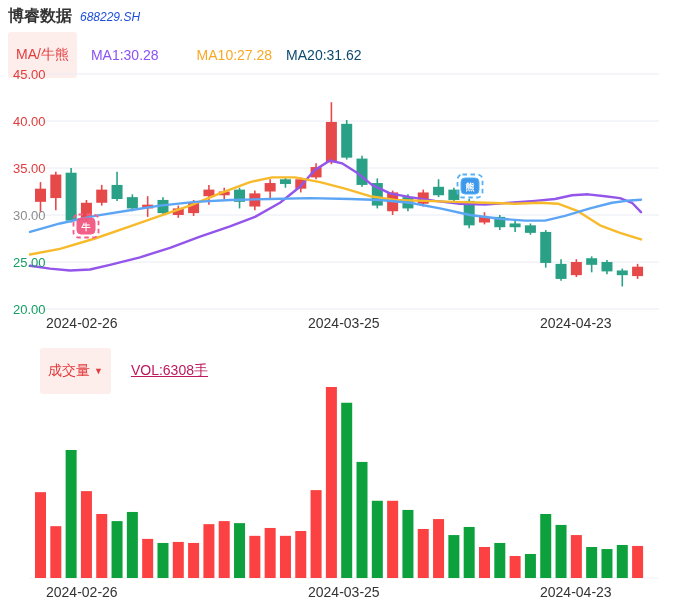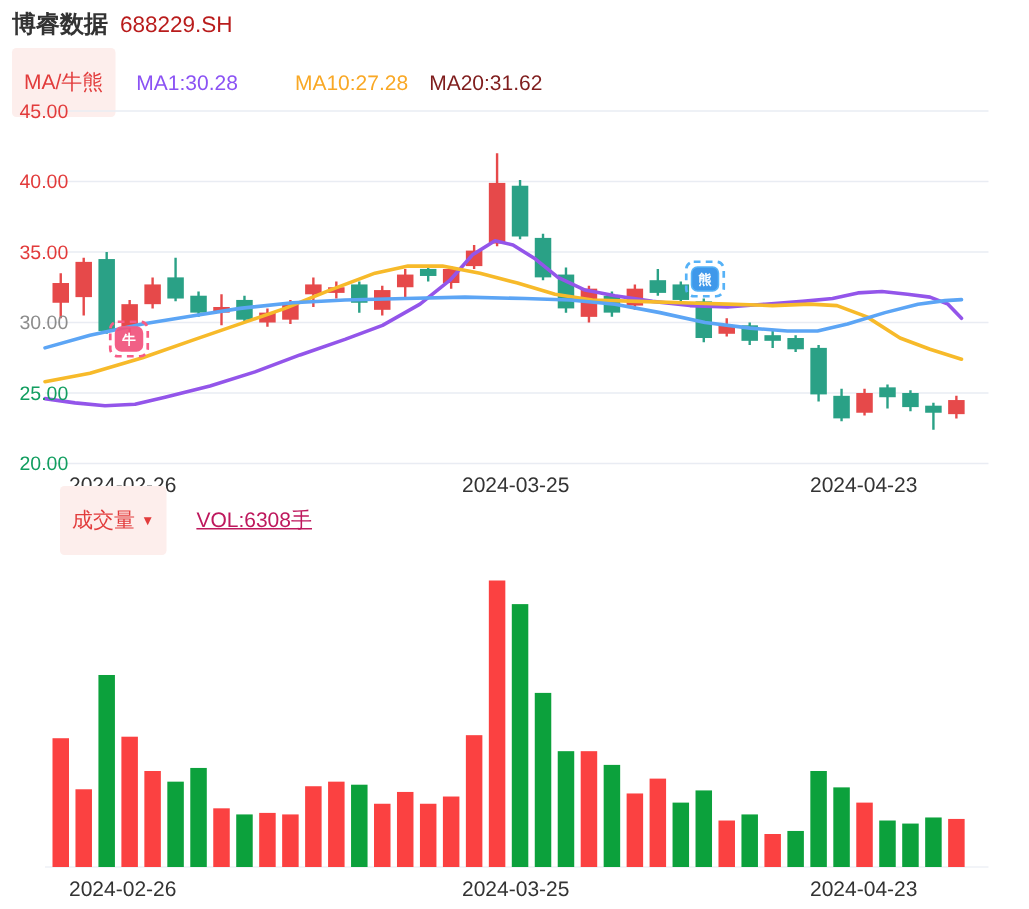--- a/index.html
+++ b/index.html
@@ -1,26 +1,26 @@
 <!DOCTYPE html>
 <html><head>
 <meta charset="utf-8">
 <style>
   html,body{margin:0;padding:0;background:#fff;}
   #app{position:relative;width:686px;height:606px;background:#fff;overflow:hidden;
        font-family:"Liberation Sans",sans-serif;}
   .abs{position:absolute;}
   #title-row{left:8px;top:6px;display:flex;align-items:center;gap:8px;}
   #stock-name{font-size:16px;font-weight:bold;color:#333;}
-  #stock-code{font-size:15px;color:#b91c1c;}
+  #stock-code{font-size:12px;color:#1d4ed8;font-style:italic;}
   #indicator-row{left:8px;top:32px;display:flex;align-items:center;gap:14px;font-size:14px;}
   .badge{background:#fdeeec;border-radius:3px;padding:14px 8px;display:inline-flex;
          align-items:center;gap:4px;cursor:default;}
   .badge .arrow{font-size:9px;line-height:1;}
-  #vol-row{left:40px;top:324px;display:flex;align-items:center;gap:20px;font-size:14px;}
+  #vol-row{left:40px;top:348px;display:flex;align-items:center;gap:20px;font-size:14px;}
   #vol-value{color:#be185d;text-decoration:underline;}
   .x-axis{left:0;width:686px;height:18px;font-size:14px;color:#333;}
   .x-axis span{position:absolute;top:0;white-space:nowrap;}
   svg{display:block;}
 </style>
 </head>
 <body>
 
 <div id="app">
 
@@ -28,21 +28,21 @@
     <span id="stock-name">博睿数据</span>
     <span id="stock-code">688229.SH</span>
   </div>
 
   <div class="abs" id="indicator-row">
     <span class="badge" id="ma-badge" style="background: rgb(253, 238, 236); color: rgb(226, 60, 60);">
       <span>MA/牛熊</span>
     </span>
     <span id="ma5-label" style="color: rgb(139, 82, 244);">MA1:30.28</span>
     <span id="ma10-label" style="color: rgb(249, 168, 37); margin-left: 24px;">MA10:27.28</span>
-    <span id="ma20-label" style="color: #7f1d1d;">MA20:31.62</span>
+    <span id="ma20-label" style="color: #0c4a6e;">MA20:31.62</span>
   </div>
 
   <svg class="abs" id="candle-svg" style="left:0;top:60px;" width="686" height="255">
       <line x1="30" y1="14" x2="659" y2="14" stroke="#e9ecf3" stroke-width="1"></line>
       <line x1="30" y1="61" x2="659" y2="61" stroke="#e9ecf3" stroke-width="1"></line>
       <line x1="30" y1="108" x2="659" y2="108" stroke="#e9ecf3" stroke-width="1"></line>
       <line x1="30" y1="155" x2="659" y2="155" stroke="#e9ecf3" stroke-width="1"></line>
       <line x1="30" y1="202" x2="659" y2="202" stroke="#e9ecf3" stroke-width="1"></line>
       <line x1="30" y1="249" x2="659" y2="249" stroke="#e9ecf3" stroke-width="1"></line>
       <g>

